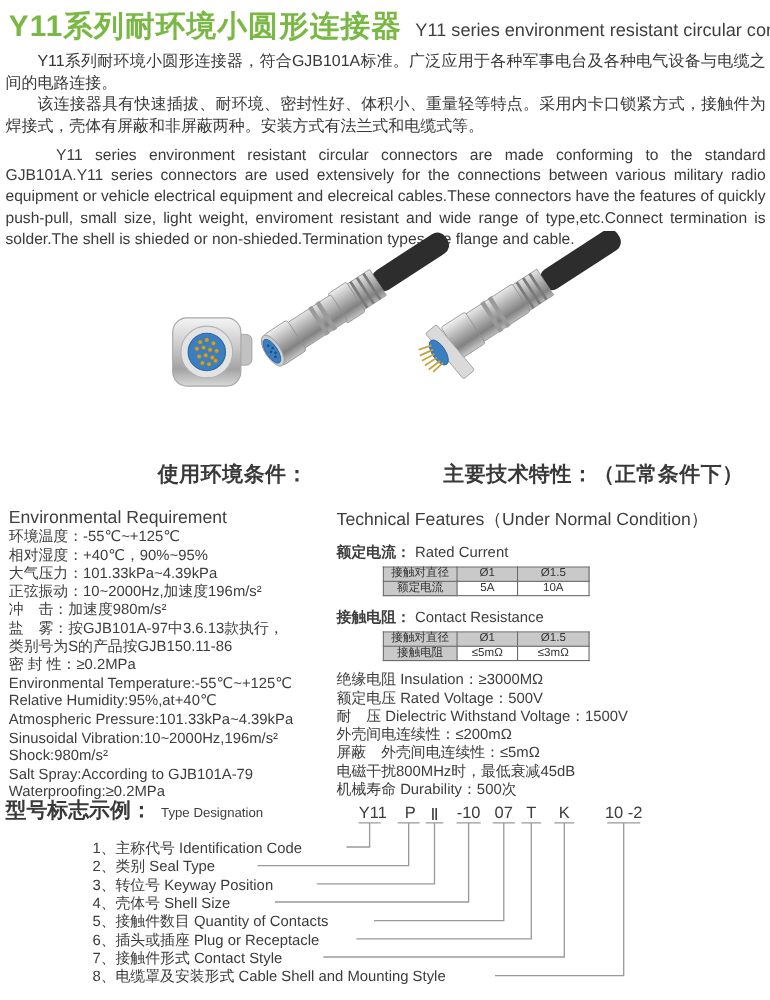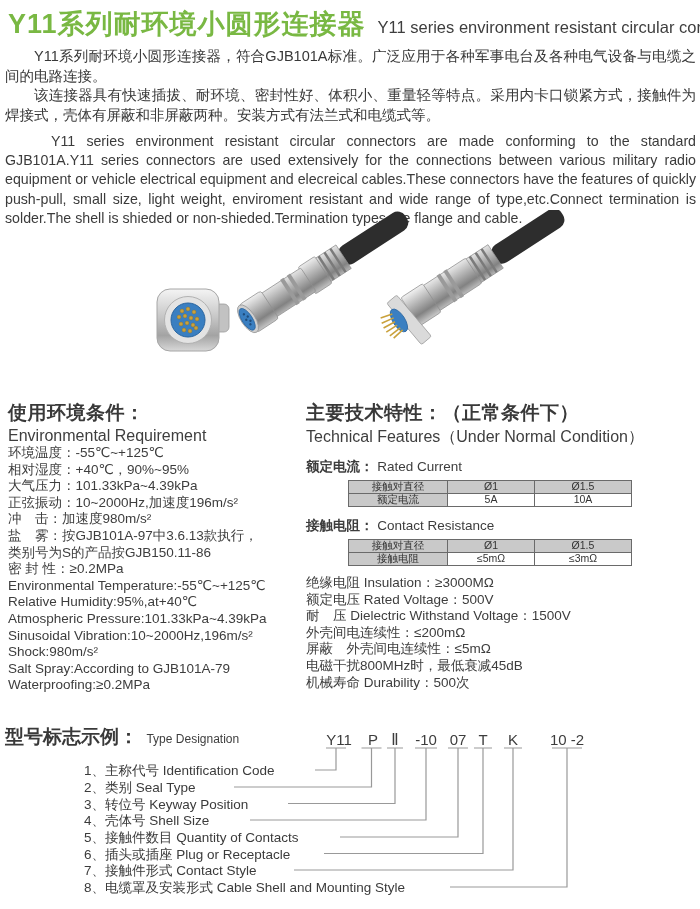--- a/index.html
+++ b/index.html
@@ -15,31 +15,31 @@
   .intro{position:absolute;top:47px;left:5px;width:691px;}
   .intro p{margin:0;text-align:justify;}
   .intro p.zh{font-size:14.5px;line-height:19.5px;text-indent:29px;color:#383838;}
   .intro p.en{font-size:14.2px;line-height:19.2px;text-indent:46px;margin-top:7px;color:#3b3b3b;}
   
   .photos{position:absolute;top:210px;left:95px;width:510px;height:188px;}
   
   .columns{position:absolute;top:400px;left:8px;width:686px;display:flex;}
   .col-left{width:290px;flex:none;}
   .col-right{flex:1;padding-left:8px;}
-  .col-h-zh{margin:0;font-size:19px;font-weight:bold;color:#393939;letter-spacing:.5px;}
+  .col-h-zh{margin:18px;font-size:19px;font-weight:bold;color:#393939;letter-spacing:.5px;text-align:right;}
   .col-h-en{font-size:16px;color:#3e3e3e;margin-top:1px;}
   ul.plain{list-style:none;margin:0;padding:0;}
   .env-list{margin-top:11px;padding-left:22px;font-size:13.5px;line-height:16.6px;}
   .tech-block{margin-top:10px;}
   .tbl-label{font-size:13.5px;margin-bottom:4px;}
   .tbl-label .zh{font-weight:bold;}
   table.spec{border-collapse:collapse;margin-left:42px;margin-bottom:9px;}
   table.spec td{
     border:1px solid #6a6a6a;font-size:10.5px;line-height:11.5px;
-    padding:0 20px;text-align:center;height:12px;background:#fff;color:#333;
+    padding:0 4px;text-align:center;height:12px;background:#fff;color:#333;
   }
   table.spec td.hdr{background:var(--table-header-bg,#c9c9c9);}
   table.spec td.c1{width:58px;}
   table.spec td.c2{width:46px;}
   table.spec td.c3{width:56px;}
   .tech-list{margin-top:9px;margin-left:44px;font-size:13.5px;line-height:16.6px;}
   
   .typedesig{position:absolute;top:718px;left:0;width:700px;height:191px;}
   .td-heading{position:absolute;top:6px;left:5px;white-space:nowrap;}
   .td-heading .zh{font-size:19px;font-weight:bold;color:#393939;}

